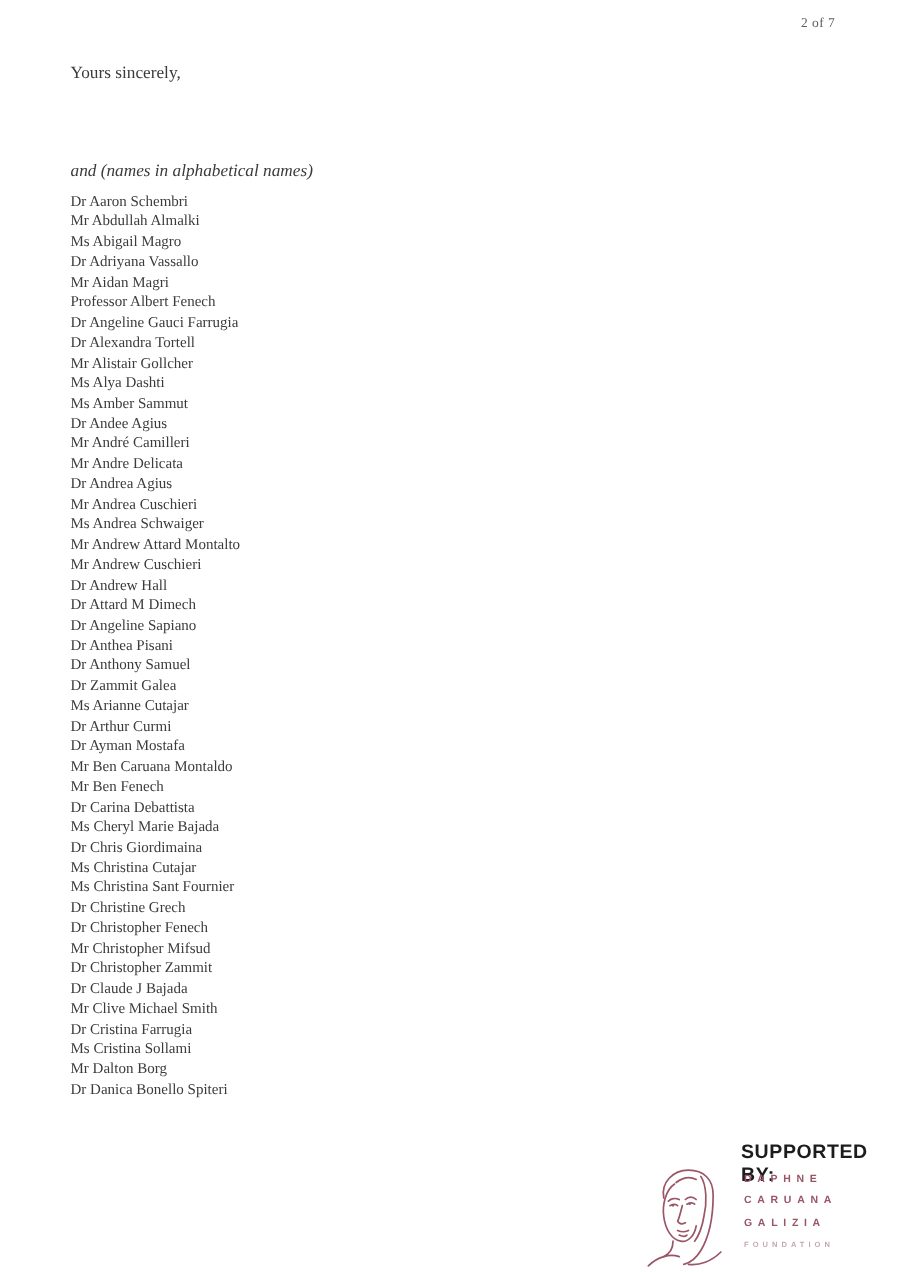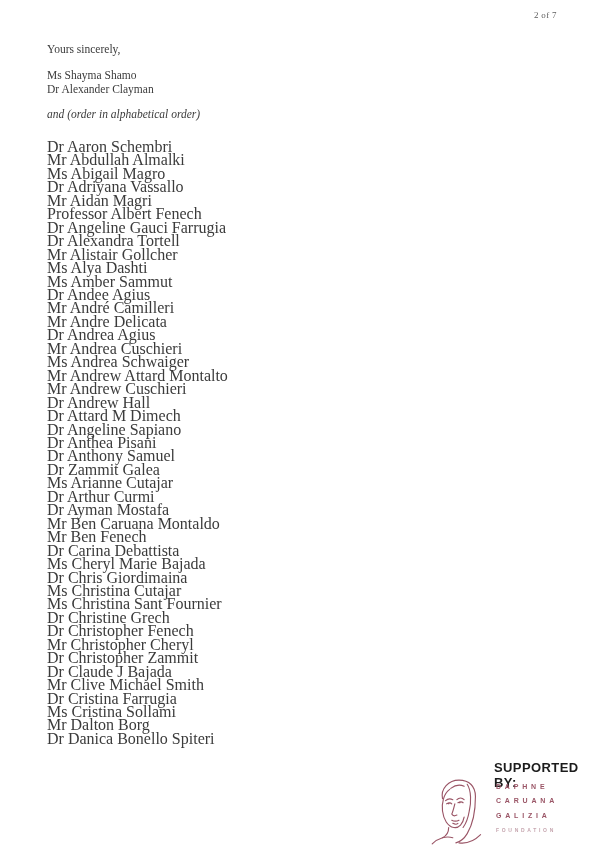--- a/index.html
+++ b/index.html
@@ -39,23 +39,23 @@
   .signatories .list-line { line-height: 13.5px; }
   .alpha-note {
     position: absolute;
     top: 108px;
     left: 47px;
     font-size: 11.5px;
     font-style: italic;
   }
   .names-list {
     position: absolute;
-    top: 140px;
-    left: 47px;
-    font-size: 16px;
+    top: 128px;
+    left: 47px;
+    font-size: 10px;
   }
   .names-list .list-line { line-height: 13.45px; }
   .supported-by {
     position: absolute;
     top: 760px;
     left: 494px;
     font-family: "Liberation Sans", sans-serif;
     font-size: 13px;
     font-weight: bold;
     color: #1c1c1c;
@@ -100,26 +100,22 @@
 </style>
 </head>
 <body>
 
 <div class="page">
 
   <div class="page-number">2 of 7</div>
 
   <div class="closing">Yours sincerely,</div>
 
-  <div class="signatories">
-      <div class="list-line">Ms Shayma Shamo</div>
-      <div class="list-line">Dr Alexander Clayman</div>
-    </div>
-
-  <div class="alpha-note">and (order in alphabetical order)</div>
+
+  <div class="alpha-note">and (names in alphabetical names)</div>
 
   <div class="names-list">
       <div class="list-line">Dr Aaron Schembri</div>
       <div class="list-line">Mr Abdullah Almalki</div>
       <div class="list-line">Ms Abigail Magro</div>
       <div class="list-line">Dr Adriyana Vassallo</div>
       <div class="list-line">Mr Aidan Magri</div>
       <div class="list-line">Professor Albert Fenech</div>
       <div class="list-line">Dr Angeline Gauci Farrugia</div>
       <div class="list-line">Dr Alexandra Tortell</div>
@@ -145,21 +141,21 @@
       <div class="list-line">Dr Ayman Mostafa</div>
       <div class="list-line">Mr Ben Caruana Montaldo</div>
       <div class="list-line">Mr Ben Fenech</div>
       <div class="list-line">Dr Carina Debattista</div>
       <div class="list-line">Ms Cheryl Marie Bajada</div>
       <div class="list-line">Dr Chris Giordimaina</div>
       <div class="list-line">Ms Christina Cutajar</div>
       <div class="list-line">Ms Christina Sant Fournier</div>
       <div class="list-line">Dr Christine Grech</div>
       <div class="list-line">Dr Christopher Fenech</div>
-      <div class="list-line">Mr Christopher Cheryl</div>
+      <div class="list-line">Mr Christopher Mifsud</div>
       <div class="list-line">Dr Christopher Zammit</div>
       <div class="list-line">Dr Claude J Bajada</div>
       <div class="list-line">Mr Clive Michael Smith</div>
       <div class="list-line">Dr Cristina Farrugia</div>
       <div class="list-line">Ms Cristina Sollami</div>
       <div class="list-line">Mr Dalton Borg</div>
       <div class="list-line">Dr Danica Bonello Spiteri</div>
     </div>
 
   <div class="supported-by">SUPPORTED BY:</div>

